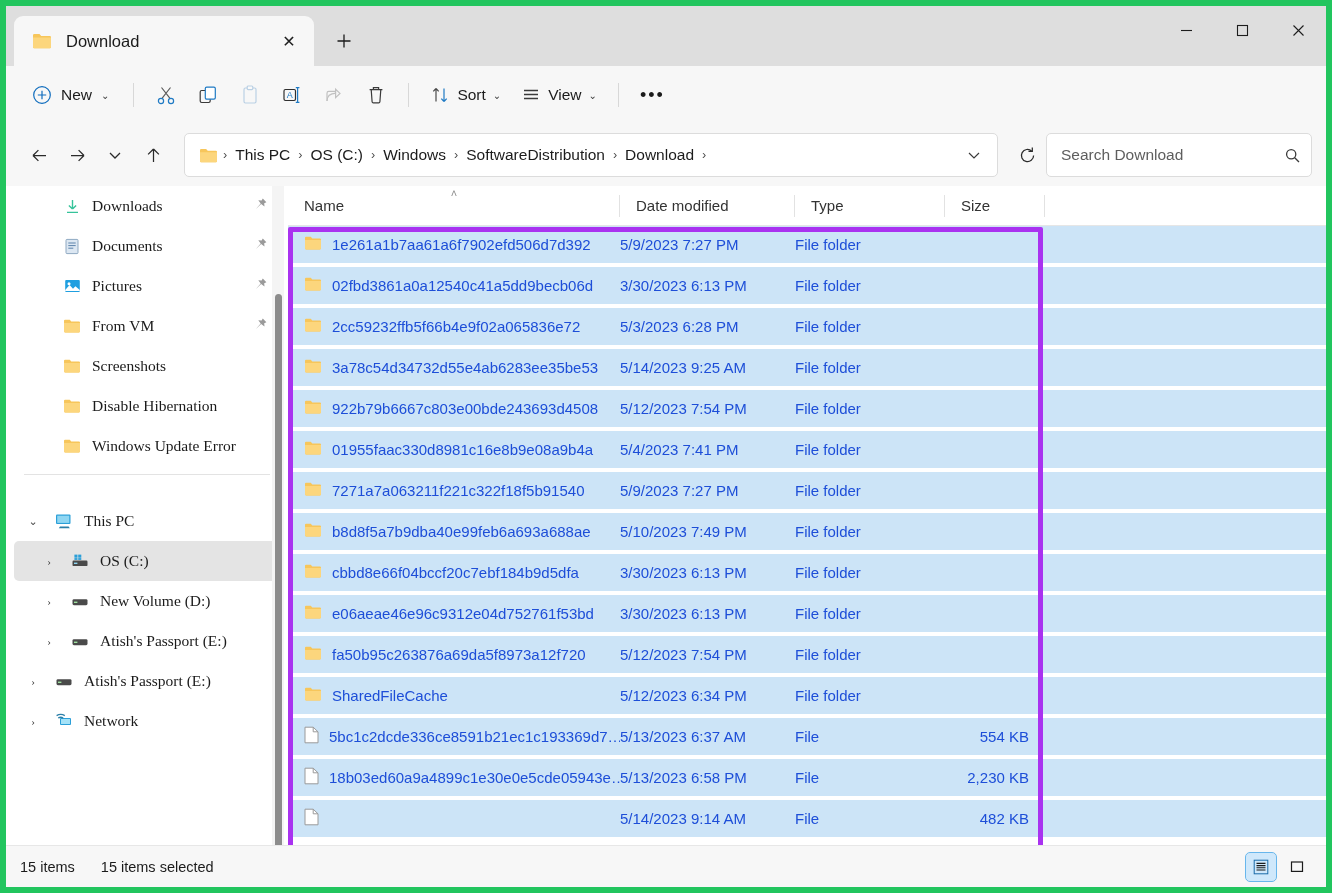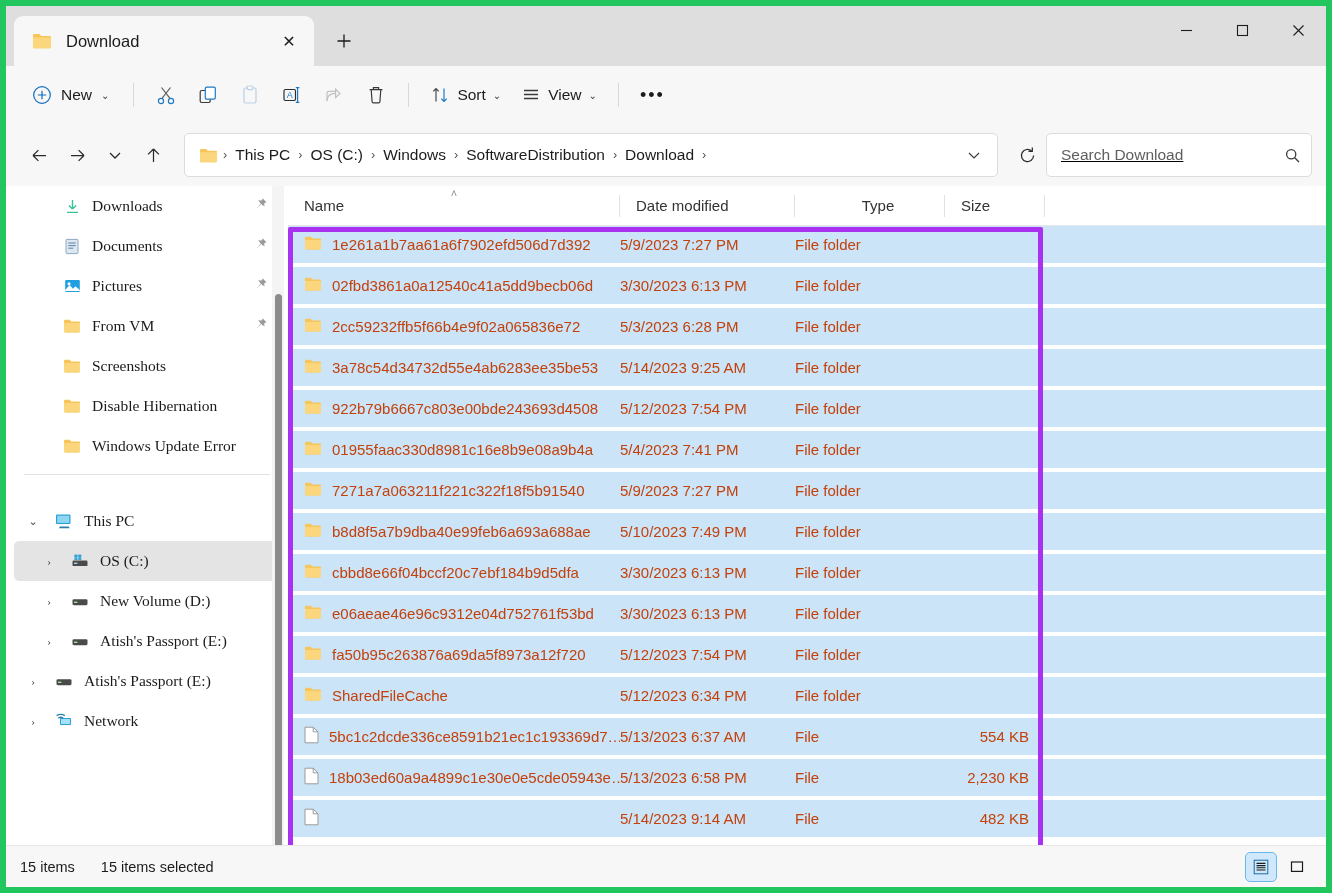--- a/index.html
+++ b/index.html
@@ -95,21 +95,21 @@
     font-size: 15.5px; color: #1b1b1b; padding: 4px 7px; border-radius: 4px;
     white-space: nowrap;
   }
   .crumb-sep { color: #4a4a4a; font-size: 12.5px; padding: 0 1px; }
   .addr-icon { margin-right: 4px; display: flex; padding-left: 2px; }
   .addr-drop { width: 34px; height: 34px; display:flex; align-items:center; justify-content:center; color:#2a2a2a; }
   .refresh { width: 38px; height: 38px; border-radius:5px; display:flex; align-items:center; justify-content:center; color:#2a2a2a; }
   .searchbox {
     width: 266px; height: 44px; background:#ffffff;
     border: 1px solid #dcdcdc; border-radius: 5px;
-    display:flex; align-items:center; padding: 0 10px 0 14px; text-decoration: underline;
+    display:flex; align-items:center; padding: 0 10px 0 14px;
   }
   .searchbox input {
     flex: 1; border: 0; outline: 0; font-size: 15.5px; color: #1b1b1b;
     font-family: "Liberation Sans", sans-serif; background: transparent;
   }
   .searchbox input::placeholder { color: #5e5e5e; }
 
   
   .body {
     position: absolute; left: 0; top: 180px; right: 0; bottom: 42px;
@@ -161,30 +161,30 @@
   }
   .col .divider {
     position: absolute; right: 0; top: 9px; bottom: 9px; width: 1px; background: #e2e2e2;
   }
   .col .sortmark {
     position: absolute; top: 1px; left: 50%; transform: translateX(-50%);
     font-size: 11px; color: #8c8c8c;
   }
   .c-name { width: 332px; }
   .c-date { width: 175px; }
-  .c-type { width: 150px; justify-content: center; }
+  .c-type { width: 150px; }
   .c-size { width: 100px; justify-content: flex-end; padding-right: 16px; padding-left: 0; }
 
   .rows { position: absolute; left: 0; right: 0; top: 40px; bottom: 0; }
   .row {
     height: 37px; display: flex; align-items: center;
     margin-bottom: 4px;
   }
   .row.sel { background: #cce4f7; }
-  .row .cell { font-size: 15px; color: #c2410c; display:flex; align-items:center; }
+  .row .cell { font-size: 15px; color: #1d4ed8; display:flex; align-items:center; }
   .cell-name { width: 332px; padding-left: 16px; gap: 10px; overflow: hidden; white-space: nowrap; }
   .cell-date { width: 175px; color: #5d5d5d; }
   .cell-type { width: 150px; color: #5d5d5d; }
   .cell-size { width: 100px; justify-content: flex-end; padding-right: 16px; color: #5d5d5d; }
 
   
   .annot {
     position: absolute; border: 5px solid #a932f0; border-radius: 2px;
     pointer-events: none;
   }

